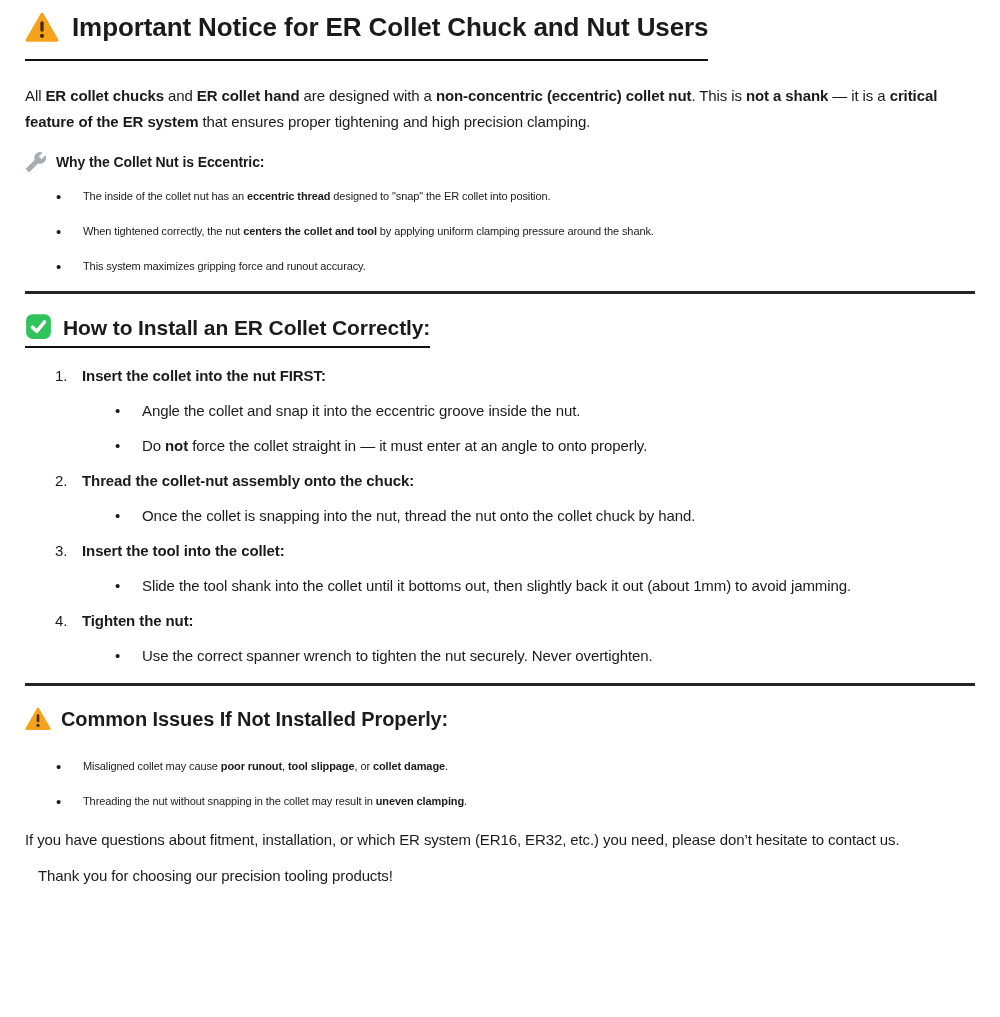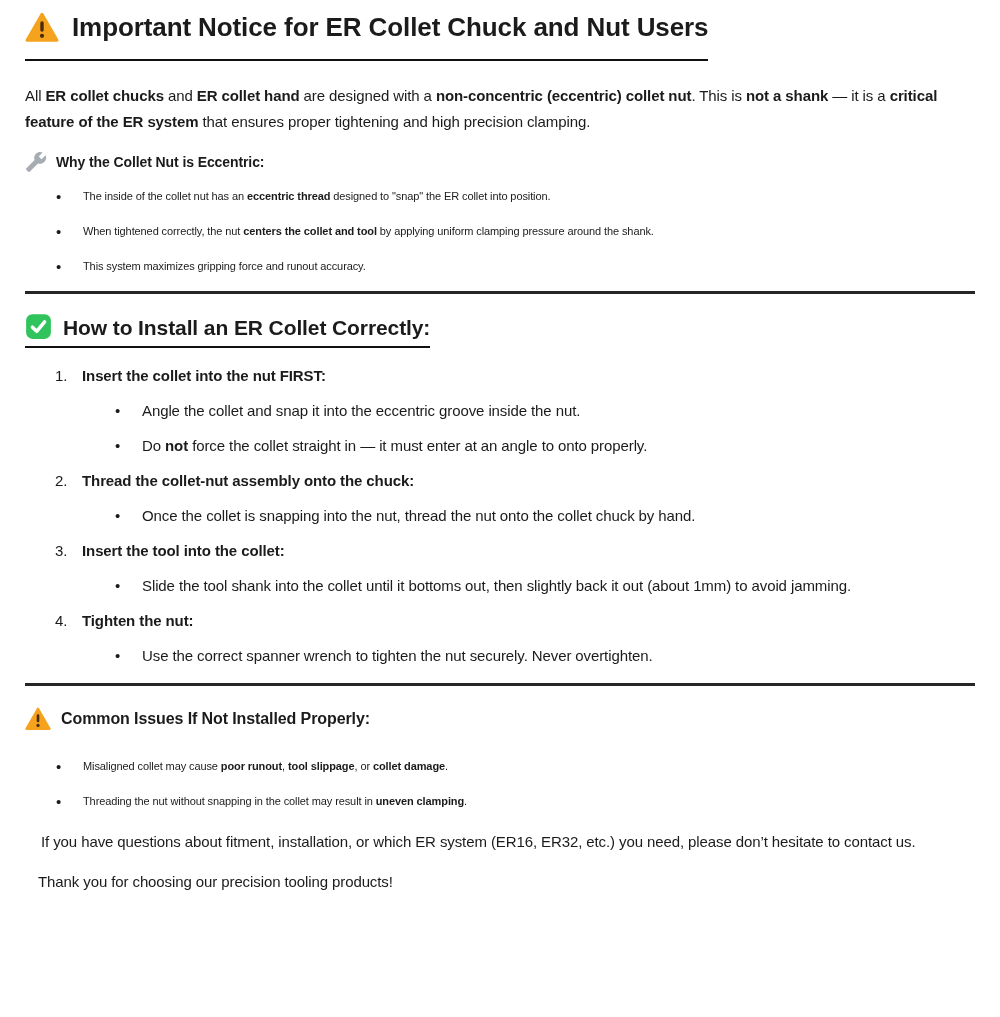--- a/index.html
+++ b/index.html
@@ -36,42 +36,42 @@
     font-size: 21px;
     font-weight: bold;
     padding-bottom: 6px;
     border-bottom: 2px solid #111111;
     margin: 19px 0 0 0;
   }
   .h3 {
     display: flex;
     align-items: center;
     gap: 10px;
-    font-size: 16px;
+    font-size: 20px;
     font-weight: bold;
     margin: 21px 0 0 0;
   }
   .h4 {
     display: flex;
     align-items: center;
     gap: 9px;
     font-size: 14px;
     font-weight: bold;
     margin: 16px 0 0 0;
   }
   .icon { flex: 0 0 auto; display: inline-flex; }
   
   .intro {
     margin: 22px 0 0 0;
     font-size: 15px;
     line-height: 26px;
     max-width: 945px;
   }
   .closing {
-    margin: 16px;
+    margin: 0;
     font-size: 15px;
     line-height: 27px;
     max-width: 945px;
   }
   .thanks {
     margin: 12px 0 0 13px;
     font-size: 15px;
     line-height: 21px;
   }
   

